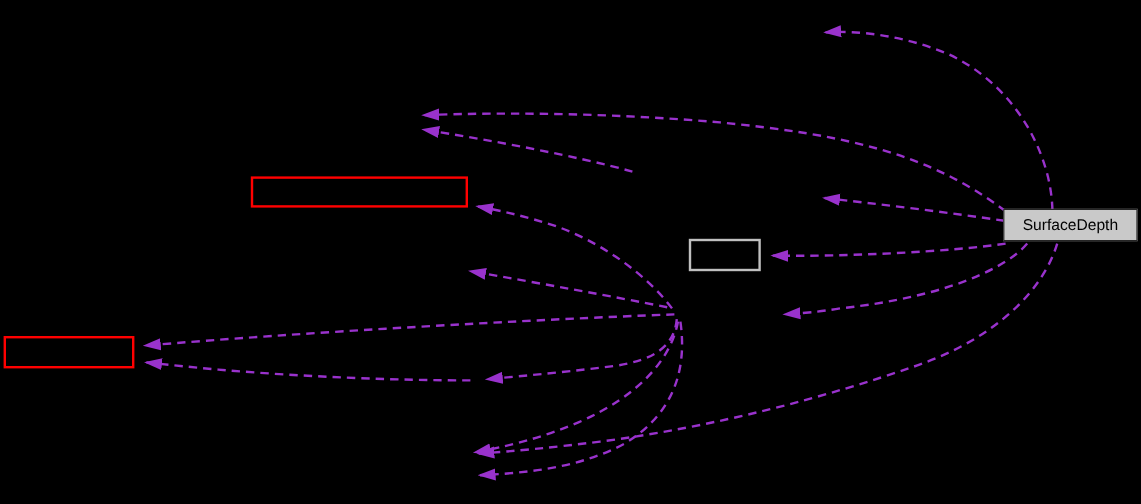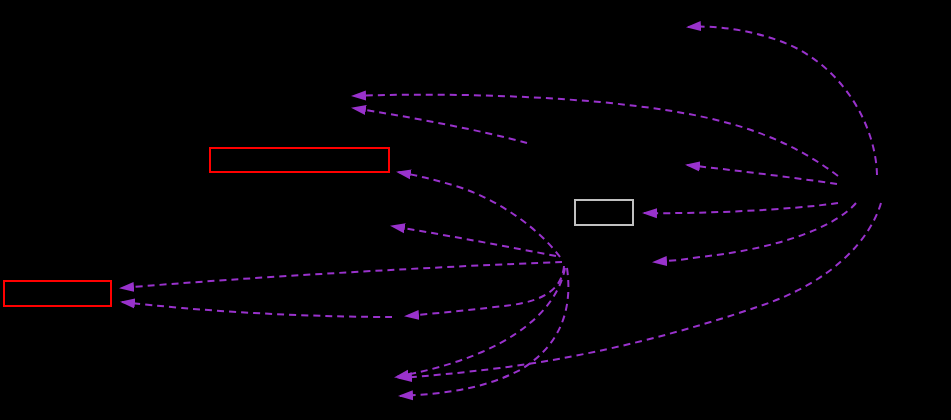--- a/index.html
+++ b/index.html
@@ -79,14 +79,17 @@
   </div>
 
   <div class="node red-outline" style="left:3px;top:280px;width:109px;height:27px;">
     <span></span>
   </div>
 
   <div class="node gray-outline" style="left:574px;top:199px;width:60px;height:27px;">
     <span></span>
   </div>
 
+  <div class="node current" style="left:836px;top:174px;width:112px;height:27px;">
+    <span>SurfaceDepth</span>
+  </div>
 
 </div>
 
 </body></html>

